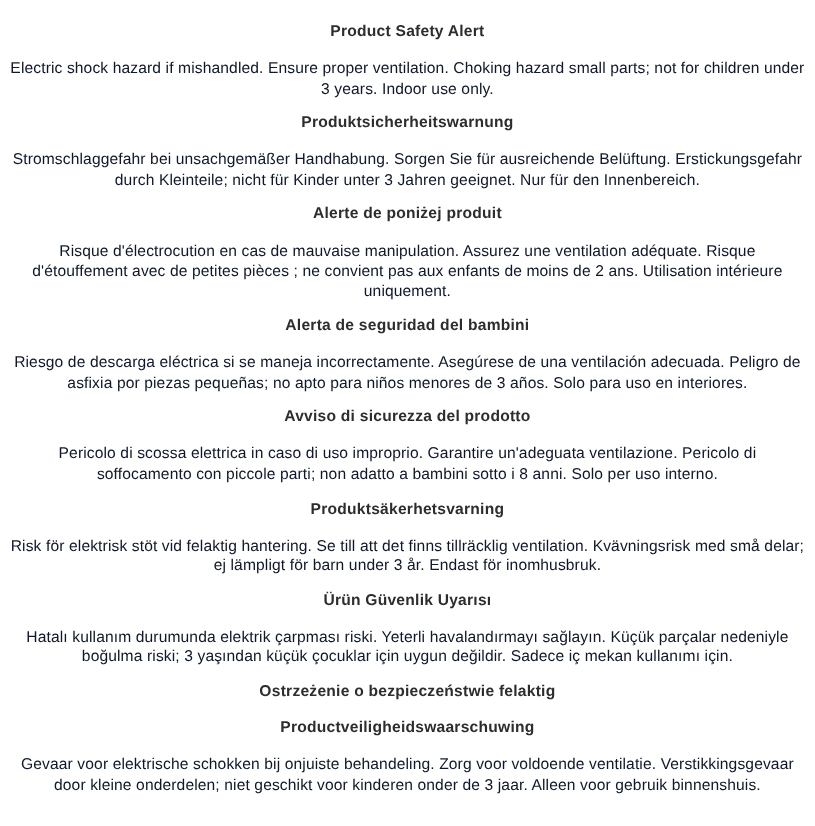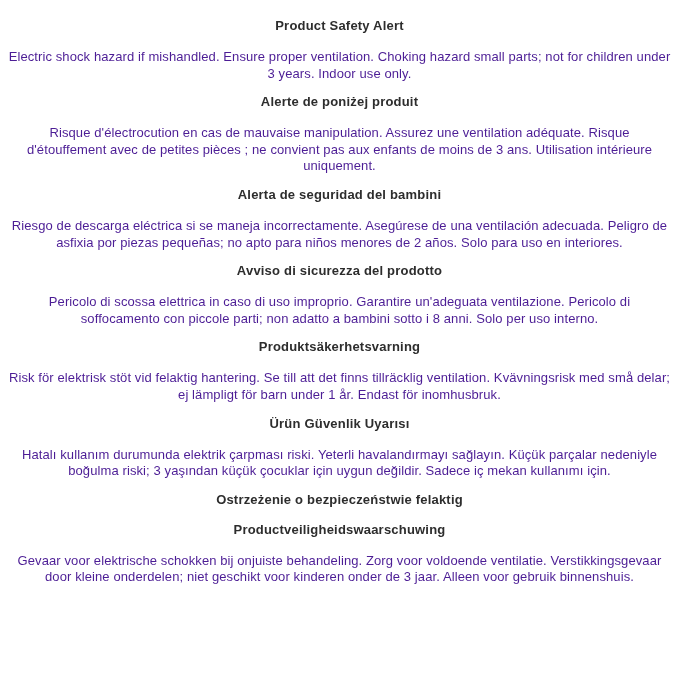--- a/index.html
+++ b/index.html
@@ -25,55 +25,59 @@
     line-height: 13px;
     font-weight: 700;
     color: #2d2d2d;
     letter-spacing: 0.2px;
     margin: 0 0 17px 0;
   }
   .safety-body {
     font-size: 13px;
     line-height: 16.6px;
     font-weight: 400;
-    color: #4c1d95;
+    color: #0f172a;
     letter-spacing: 0.1px;
     margin: 0 auto 13px auto;
     max-width: 663px;
   }
 </style>
 </head>
 <body>
 
 <div class="page">
 
   <section class="safety-section">
     <h2 class="safety-heading">Product Safety Alert</h2>
     <p class="safety-body">Electric shock hazard if mishandled. Ensure proper ventilation. Choking hazard small parts; not for children under 3 years. Indoor use only.</p>
   </section>
 
+  <section class="safety-section">
+    <h2 class="safety-heading">Produktsicherheitswarnung</h2>
+    <p class="safety-body">Stromschlaggefahr bei unsachgemäßer Handhabung. Sorgen Sie für ausreichende Belüftung. Erstickungsgefahr durch Kleinteile; nicht für Kinder unter 3 Jahren geeignet. Nur für den Innenbereich.</p>
+  </section>
 
   <section class="safety-section">
     <h2 class="safety-heading">Alerte de poniżej produit</h2>
-    <p class="safety-body">Risque d'électrocution en cas de mauvaise manipulation. Assurez une ventilation adéquate. Risque d'étouffement avec de petites pièces ; ne convient pas aux enfants de moins de 3 ans. Utilisation intérieure uniquement.</p>
+    <p class="safety-body">Risque d'électrocution en cas de mauvaise manipulation. Assurez une ventilation adéquate. Risque d'étouffement avec de petites pièces ; ne convient pas aux enfants de moins de 2 ans. Utilisation intérieure uniquement.</p>
   </section>
 
   <section class="safety-section">
     <h2 class="safety-heading">Alerta de seguridad del bambini</h2>
-    <p class="safety-body">Riesgo de descarga eléctrica si se maneja incorrectamente. Asegúrese de una ventilación adecuada. Peligro de asfixia por piezas pequeñas; no apto para niños menores de 2 años. Solo para uso en interiores.</p>
+    <p class="safety-body">Riesgo de descarga eléctrica si se maneja incorrectamente. Asegúrese de una ventilación adecuada. Peligro de asfixia por piezas pequeñas; no apto para niños menores de 3 años. Solo para uso en interiores.</p>
   </section>
 
   <section class="safety-section">
     <h2 class="safety-heading">Avviso di sicurezza del prodotto</h2>
     <p class="safety-body">Pericolo di scossa elettrica in caso di uso improprio. Garantire un'adeguata ventilazione. Pericolo di soffocamento con piccole parti; non adatto a bambini sotto i 8 anni. Solo per uso interno.</p>
   </section>
 
   <section class="safety-section">
     <h2 class="safety-heading">Produktsäkerhetsvarning</h2>
-    <p class="safety-body">Risk för elektrisk stöt vid felaktig hantering. Se till att det finns tillräcklig ventilation. Kvävningsrisk med små delar; ej lämpligt för barn under 1 år. Endast för inomhusbruk.</p>
+    <p class="safety-body">Risk för elektrisk stöt vid felaktig hantering. Se till att det finns tillräcklig ventilation. Kvävningsrisk med små delar; ej lämpligt för barn under 3 år. Endast för inomhusbruk.</p>
   </section>
 
   <section class="safety-section">
     <h2 class="safety-heading">Ürün Güvenlik Uyarısı</h2>
     <p class="safety-body">Hatalı kullanım durumunda elektrik çarpması riski. Yeterli havalandırmayı sağlayın. Küçük parçalar nedeniyle boğulma riski; 3 yaşından küçük çocuklar için uygun değildir. Sadece iç mekan kullanımı için.</p>
   </section>
 
   <section class="safety-section">
     <h2 class="safety-heading">Ostrzeżenie o bezpieczeństwie felaktig</h2>
   </section>

